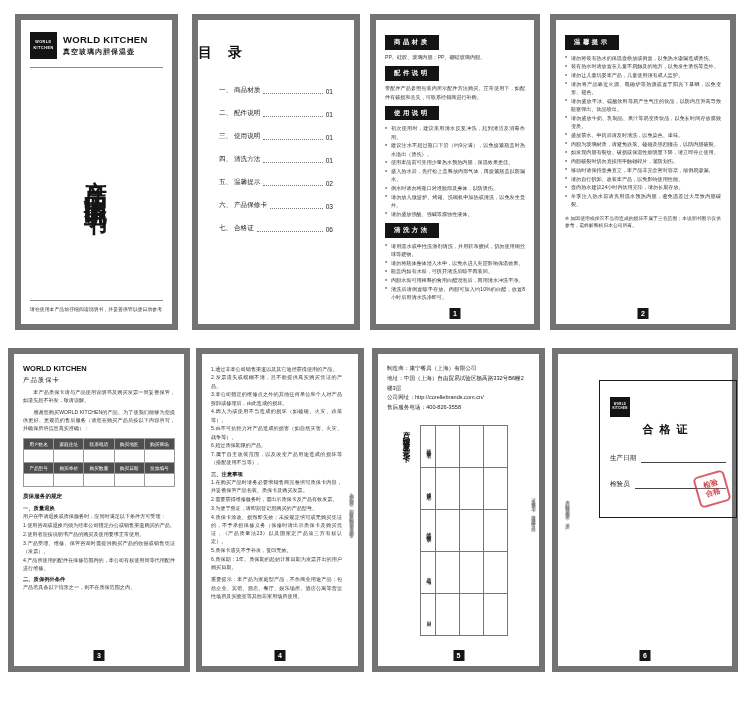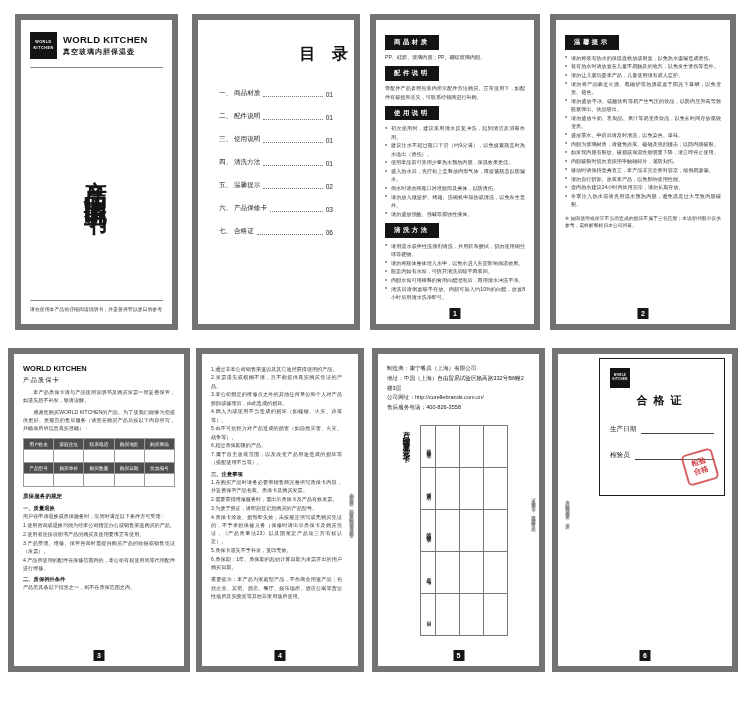--- a/index.html
+++ b/index.html
@@ -16,21 +16,21 @@
   .logo span{font-size:3.6px;font-weight:bold;letter-spacing:.6px}
   .brand{font-size:9.5px;font-weight:bold;color:#111;letter-spacing:.3px}
   .subtitle{font-size:7px;font-weight:bold;color:#222;margin-top:2.5px;letter-spacing:1px}
   .cover-rule{border-top:1px solid #8a8a8a;margin:0 9px}
   .cover-title{position:absolute;top:66px;bottom:50px;left:0;right:0;display:flex;align-items:center;justify-content:center}
   .cover-title span{writing-mode:vertical-rl;font-size:23px;font-weight:bold;color:#151515;letter-spacing:5px}
   .cover-foot{position:absolute;left:9px;right:9px;bottom:12px;border-top:1px solid #8a8a8a;padding-top:5px;font-size:4.9px;color:#333}
 
   
   #toc{left:192px;top:14px;width:168px;height:316px}
-  .toc-title{text-align:right;font-size:16px;font-weight:bold;letter-spacing:6px;margin-top:24px;color:#111}
+  .toc-title{text-align:left;font-size:14px;font-weight:bold;letter-spacing:6px;margin-top:24px;color:#111}
   .toc-list{display:flex;flex-direction:column;gap:14px;margin:24px 21px 0}
   .toc-item{display:flex;align-items:flex-end;font-size:6.6px;color:#222}
   .toc-leader{flex:1;border-bottom:1px dotted #777;margin:0 3px 1.5px}
 
   
   #p1{left:370px;top:14px;width:170px;height:316px}
   #p2{left:550px;top:14px;width:186px;height:316px}
   .secbar{display:inline-block;background:#141414;color:#fff;font-size:6.4px;font-weight:bold;letter-spacing:2.5px;padding:3px 9px 2.5px;margin:4px 0 3.5px}
   .body-text{font-size:5.1px;line-height:1.62;color:#333;text-align:justify}
   .bullet{position:relative;padding-left:6px;margin-top:.5px}
@@ -65,21 +65,21 @@
   .repair td{border:1px solid #777}
   .repair tr{height:42px}
   .repair .hdr{width:15px;text-align:center;vertical-align:middle}
   .repair .vt{writing-mode:vertical-rl;font-size:4.9px;letter-spacing:1px;color:#222}
   .repair .cell{width:24px}
   #p5 .side-note{right:3px;top:50%;transform:translateY(-50%)}
 
   
   #p6{left:552px;top:348px;width:186px;height:324px}
   #p6 .side-note{left:7px;top:50%;transform:translateY(-50%)}
-  .cert{position:absolute;left:41px;top:4px;width:126px;height:138px;border:1.5px solid #1a1a1a;padding:9px 10px}
+  .cert{position:absolute;left:41px;top:26px;width:138px;height:138px;border:1.5px solid #1a1a1a;padding:16px 10px}
   .cert .logo{width:20px;height:20px}
   .cert .logo span{font-size:2.8px;letter-spacing:.4px}
   .cert-title{text-align:center;font-size:11px;font-weight:bold;letter-spacing:6px;color:#111;margin-top:5px}
   .cert-row{display:flex;align-items:flex-end;margin-top:17px;font-size:6.6px;color:#222}
   .cert-row .line{flex:1;border-bottom:1px solid #444;margin-left:5px}
   .stamp{position:absolute;right:8px;bottom:12px;width:32px;height:32px;border:2px solid rgba(201,44,48,.75);border-radius:5px;transform:rotate(-16deg);display:flex;align-items:center;justify-content:center;background:rgba(255,255,255,.2)}
   .stamp-text{width:17px;font-size:7.5px;font-weight:bold;color:rgba(201,44,48,.85);line-height:1.15;word-break:break-all;text-align:center}
 </style>
 </head>
 <body>

